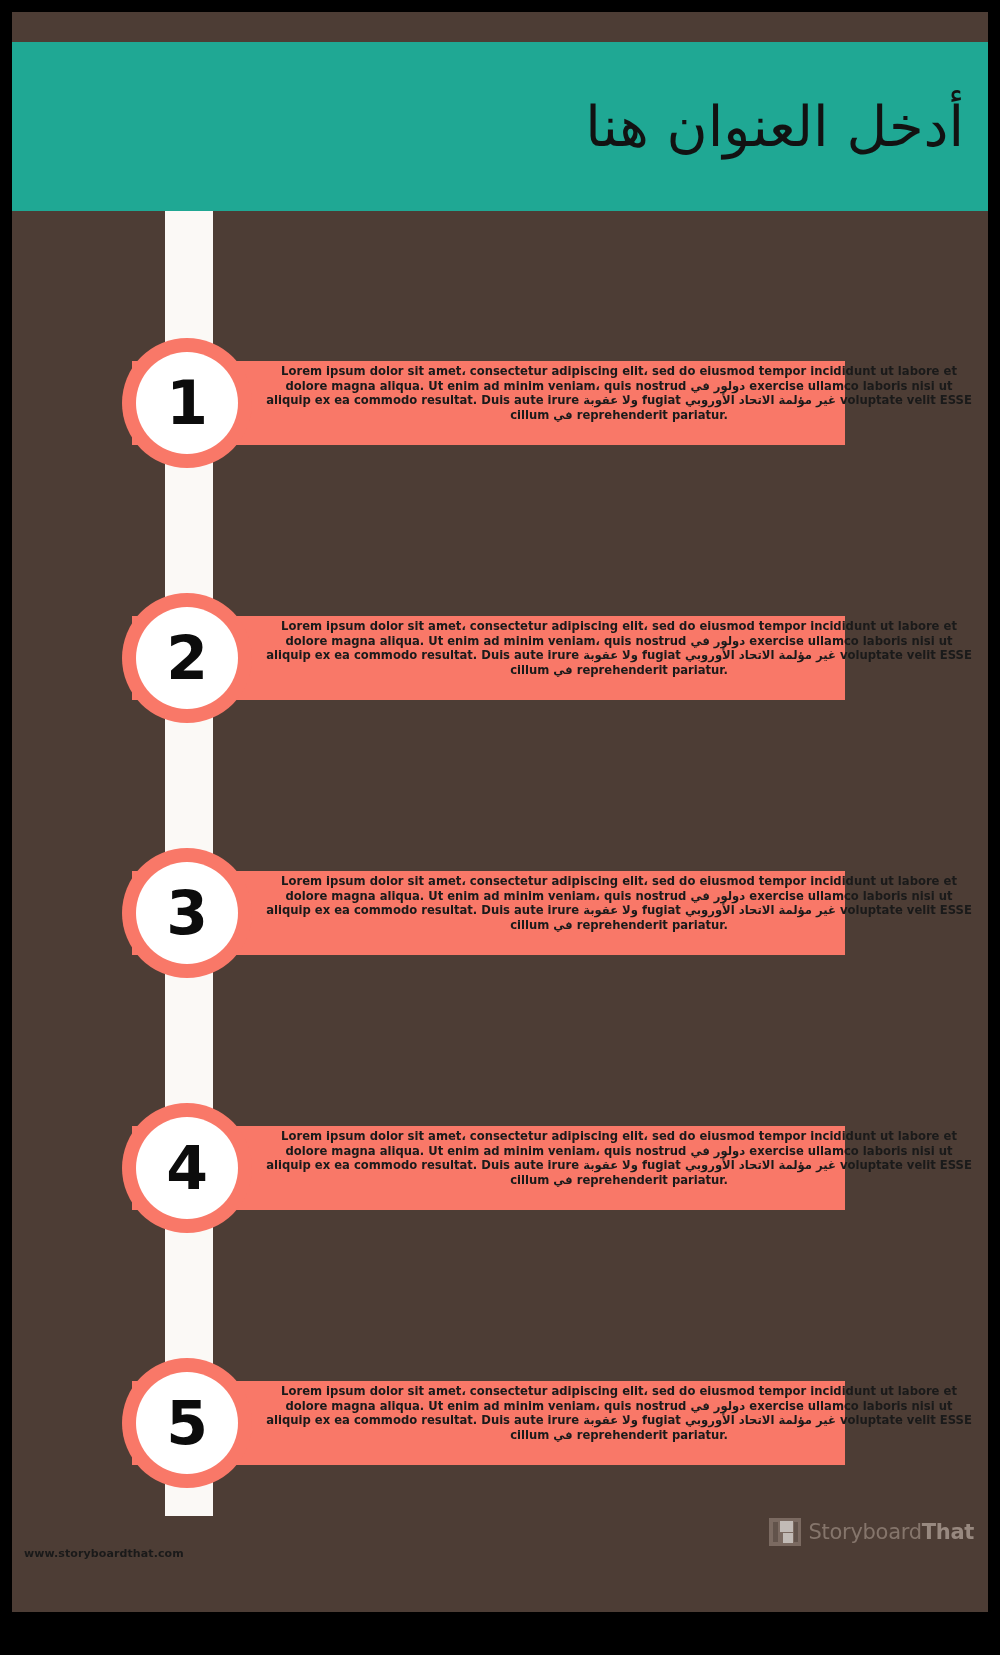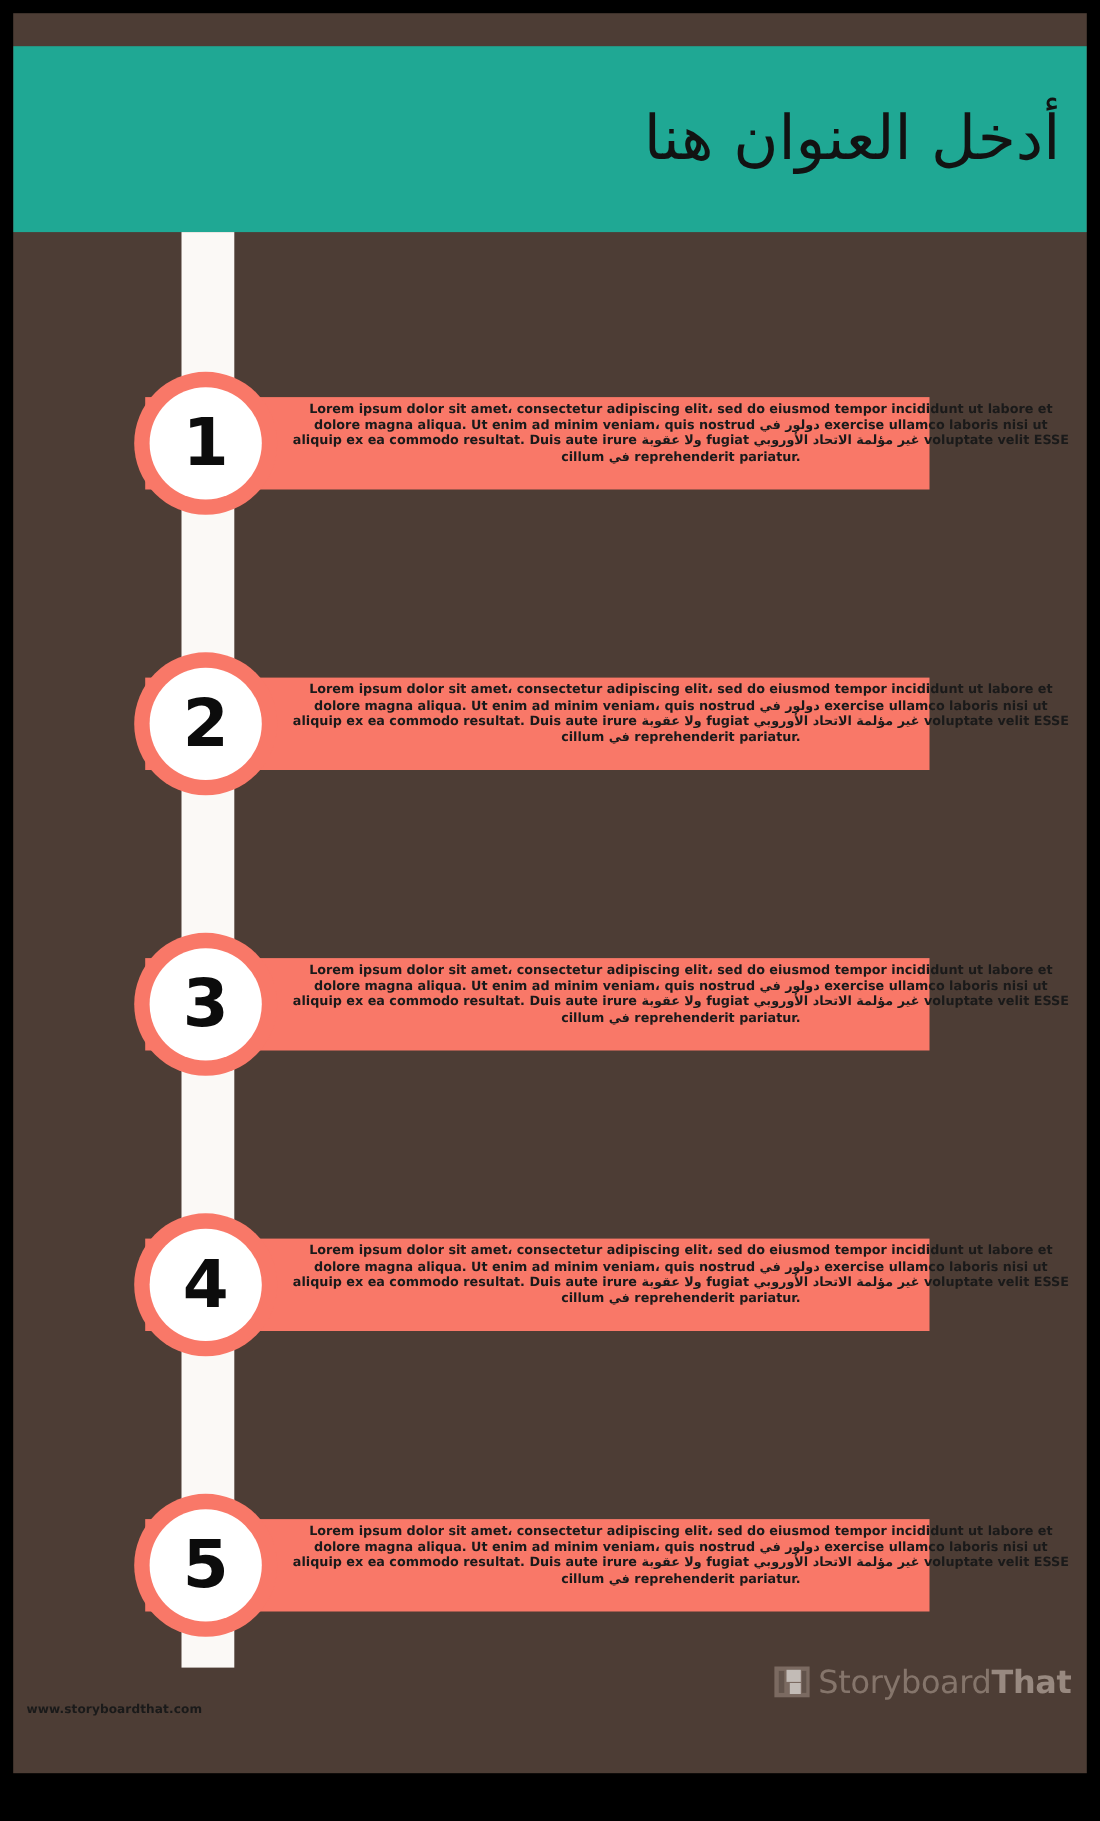--- a/index.html
+++ b/index.html
@@ -163,21 +163,21 @@
   }
   .brand-icon .bi-c {
     position: absolute; left: 14px; top: 15px; width: 10px; height: 10px;
     background: #f0ece8;
   }
   .brand-icon .bi-d {
     position: absolute; left: 25px; top: 4px; width: 4px; height: 20px;
     background: #6b5c54;
   }
   .brand-word {
-    font-size: 29px;
+    font-size: 21px;
     color: #9b8b81;
     font-family: "DejaVu Sans", "Liberation Sans", sans-serif;
     letter-spacing: -0.3px;
   }
   .brand-word b { color: #b6a79d; }
 </style>
 </head>
 <body>
 
 <div class="poster">

